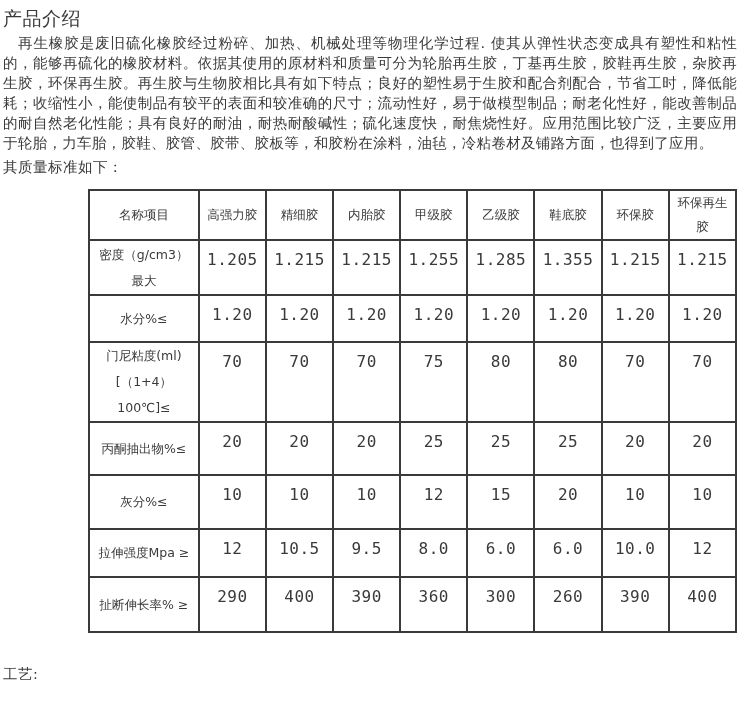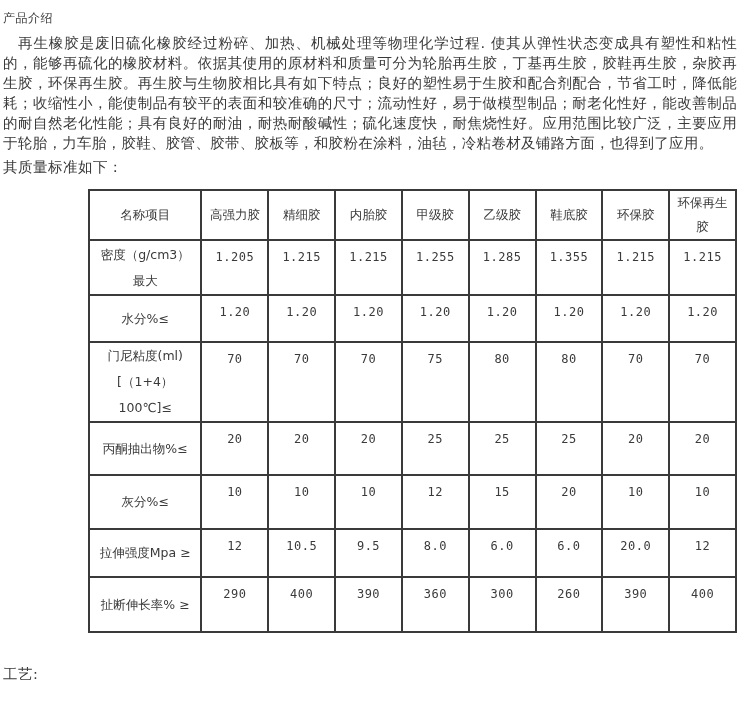--- a/index.html
+++ b/index.html
@@ -11,21 +11,21 @@
   }
   .doc {
     width: 739px;
     height: 723px;
     box-sizing: border-box;
     padding: 5px 2px 0 3px;
     overflow: hidden;
     background: #ffffff;
   }
   .title {
-    font-size: 12px;
+    font-size: 19px;
     line-height: 26px;
     letter-spacing: 0.5px;
   }
   .para {
     margin: 2px 0 0 0;
     font-size: 14.5px;
     line-height: 20px;
     text-indent: 15px;
     letter-spacing: 0.3px;
     text-align: justify;
@@ -56,21 +56,21 @@
   }
   table.quality td.row-label {
     vertical-align: middle;
     line-height: 26px;
     padding: 0 6px;
   }
   table.quality td.cell-value {
     vertical-align: top;
     padding-top: 9px;
     font-family: "DejaVu Sans Mono", "Liberation Mono", monospace;
-    font-size: 12px;
+    font-size: 16px;
     letter-spacing: 0.5px;
   }
   table.quality tbody tr:nth-child(1) { height: 55px; }
   table.quality tbody tr:nth-child(2) { height: 47px; }
   table.quality tbody tr:nth-child(3) { height: 60px; margin-top: 36px; }
   table.quality tbody tr:nth-child(4) { height: 53px; }
   table.quality tbody tr:nth-child(5) { height: 54px; }
   table.quality tbody tr:nth-child(6) { height: 48px; }
   table.quality tbody tr:nth-child(7) { height: 55px; }
   .craft-label {
@@ -162,21 +162,21 @@
           <td class="cell-value">10</td>
         </tr>
         <tr>
           <td class="row-label">拉伸强度Mpa ≥</td>
           <td class="cell-value">12</td>
           <td class="cell-value">10.5</td>
           <td class="cell-value">9.5</td>
           <td class="cell-value">8.0</td>
           <td class="cell-value">6.0</td>
           <td class="cell-value">6.0</td>
-          <td class="cell-value">20.0</td>
+          <td class="cell-value">10.0</td>
           <td class="cell-value">12</td>
         </tr>
         <tr>
           <td class="row-label">扯断伸长率% ≥</td>
           <td class="cell-value">290</td>
           <td class="cell-value">400</td>
           <td class="cell-value">390</td>
           <td class="cell-value">360</td>
           <td class="cell-value">300</td>
           <td class="cell-value">260</td>

